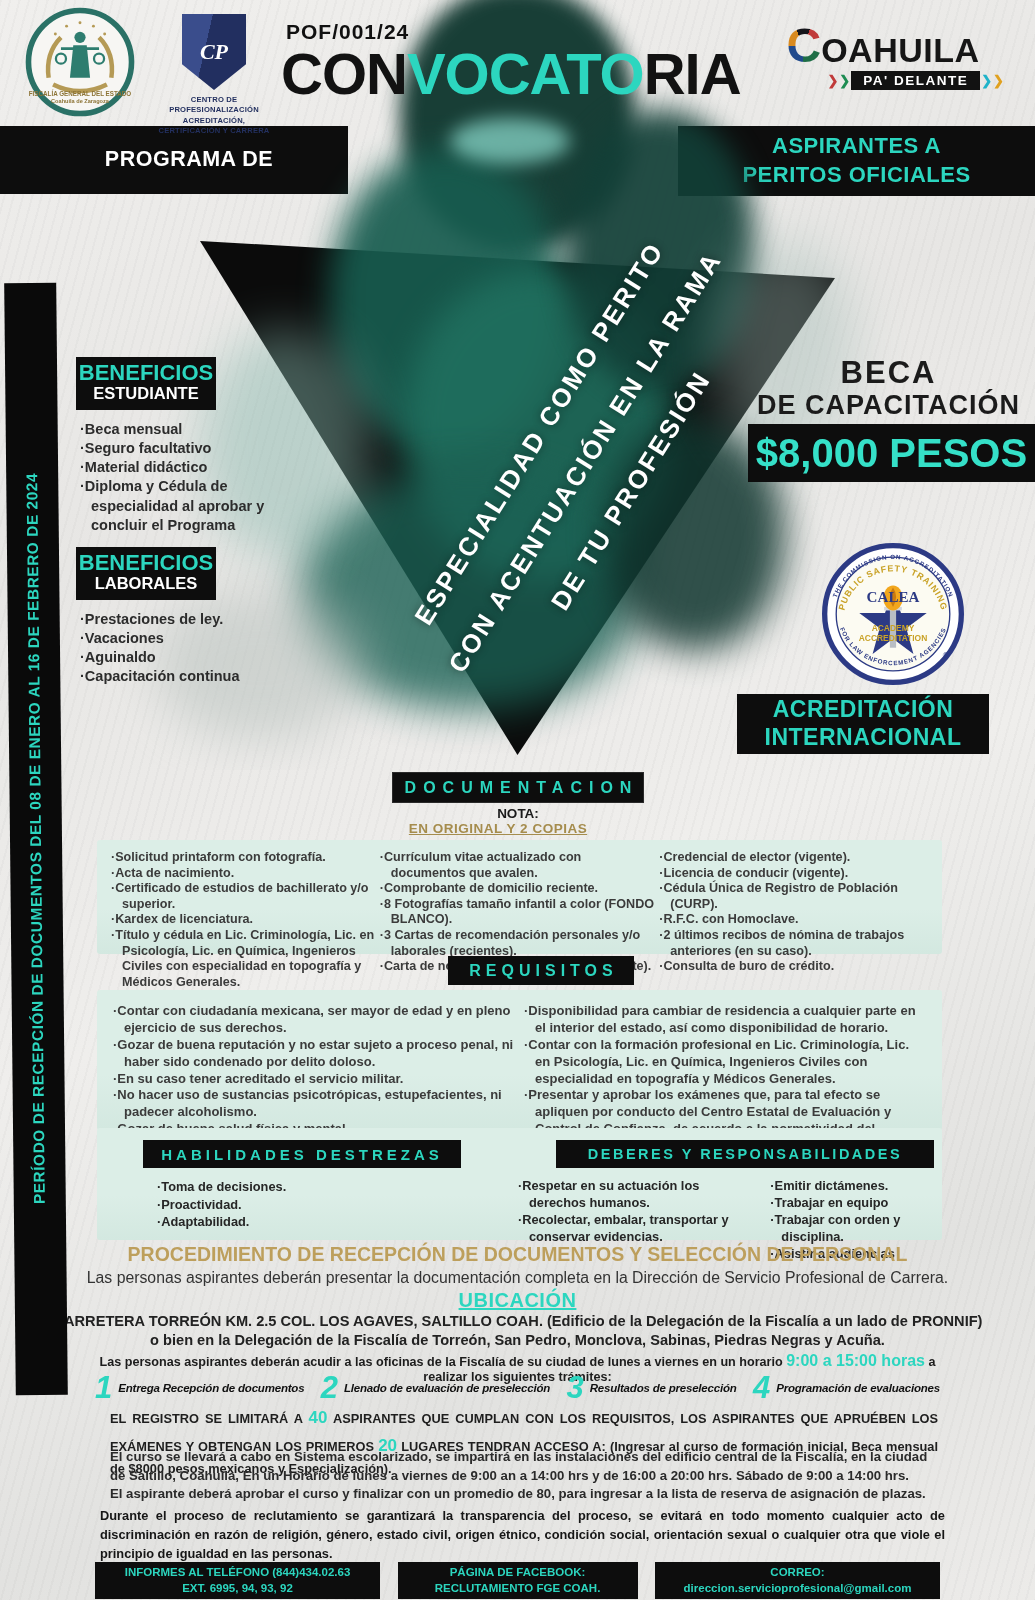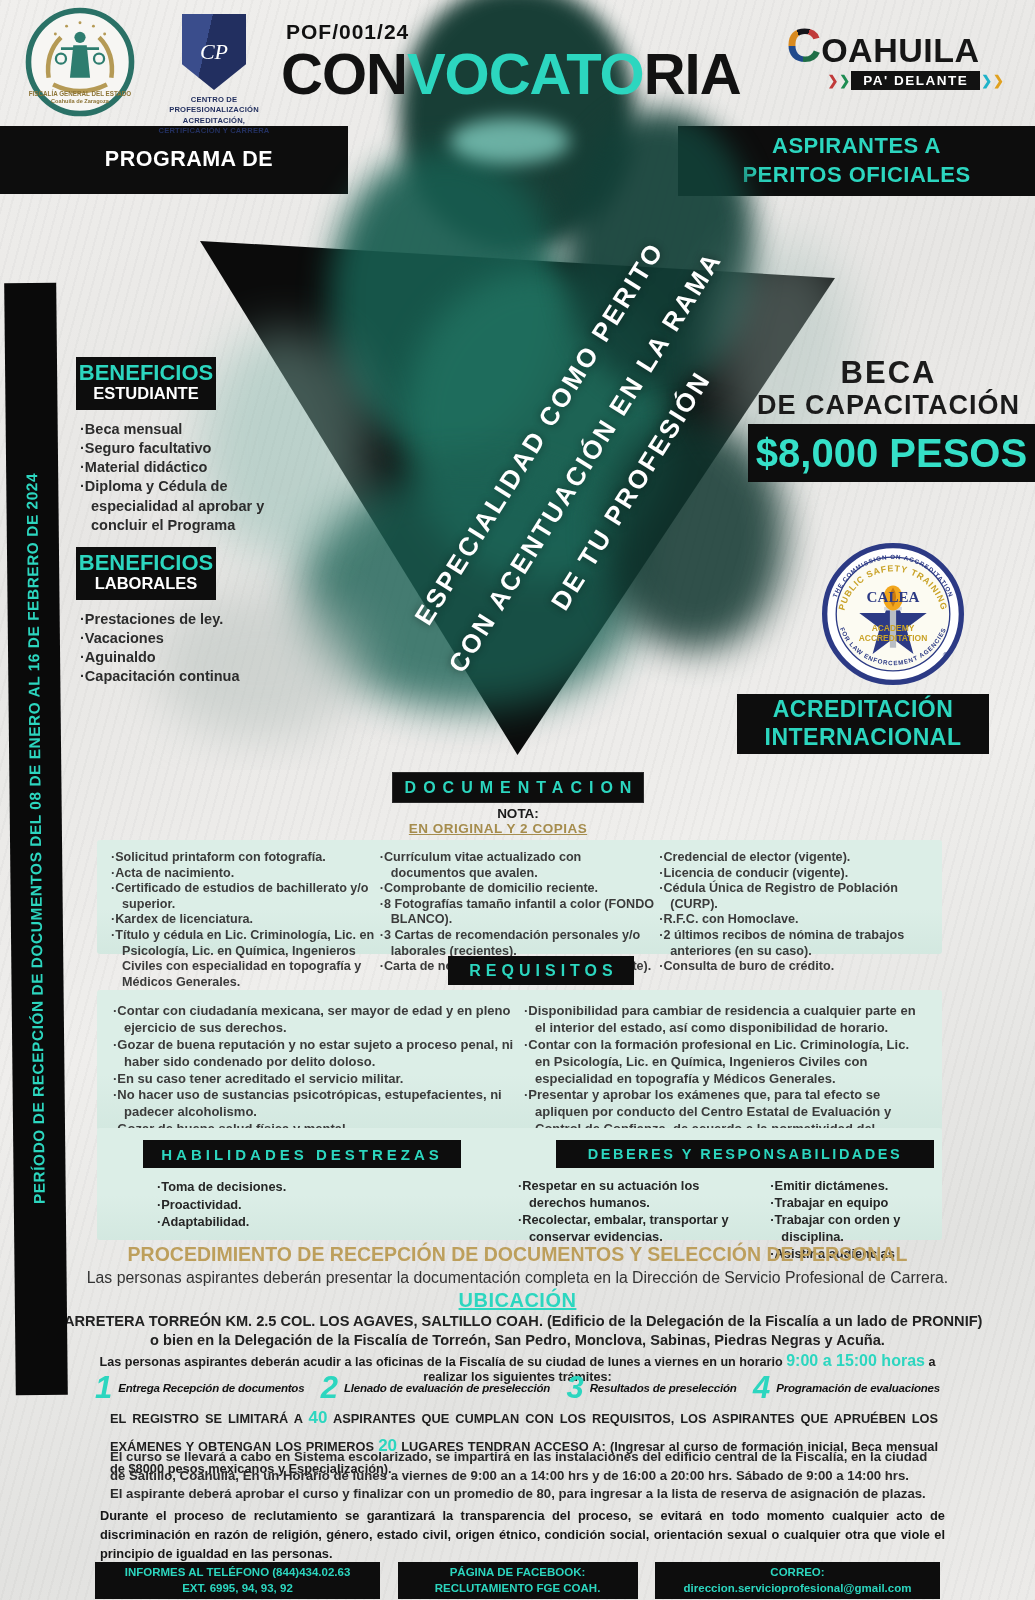--- a/index.html
+++ b/index.html
@@ -14,21 +14,21 @@
   .abs{position:absolute;}
   :root{--teal:#2cd6bf;--mint:#d8ebe4;--gold:#b3974f;--ink:#0d0d0d;}
 
   
   .logo-fiscalia{left:24px;top:6px;width:112px;height:112px;z-index:30;}
   .logo-cp{left:156px;top:14px;width:116px;text-align:center;z-index:30;}
   .cp-shield{margin:0 auto;width:64px;height:76px;
     clip-path:polygon(0 0,100% 0,100% 66%,50% 100%,0 66%);
     background:linear-gradient(103deg,#3a4d8c 0 38%,#222f60 38%);
     display:flex;align-items:center;justify-content:center;}
-  .cp-shield span{color:#fff;font-family:"Liberation Serif",serif;font-style:italic;font-weight:normal;font-size:22px;}
+  .cp-shield span{color:#fff;font-family:"Liberation Serif",serif;font-style:italic;font-weight:bold;font-size:22px;}
   .cp-caption{margin-top:5px;font-size:7.6px;font-weight:bold;color:#23305f;line-height:1.35;letter-spacing:.2px;}
   .pof-code{left:286px;top:20px;font-size:21px;font-weight:bold;color:#101010;letter-spacing:1px;z-index:30;}
   .main-title{left:281px;top:44px;font-size:58px;font-weight:bold;letter-spacing:-1px;color:#121212;z-index:30;line-height:1.05;}
   .main-title .t-teal{color:var(--teal);}
   .logo-coahuila{left:760px;top:26px;width:246px;z-index:30;}
   .co-row{display:flex;align-items:baseline;justify-content:center;}
   .co-c{font-size:48px;line-height:.85;font-weight:bold;
     background:conic-gradient(from 20deg,#c03a3a 0 22%,#1e6e46 22% 45%,#214a8c 45% 70%,#d98a1f 70% 88%,#15151a 88%);
     -webkit-background-clip:text;background-clip:text;color:transparent;}
   .co-rest{font-size:34px;font-weight:bold;color:#161616;letter-spacing:.5px;}

